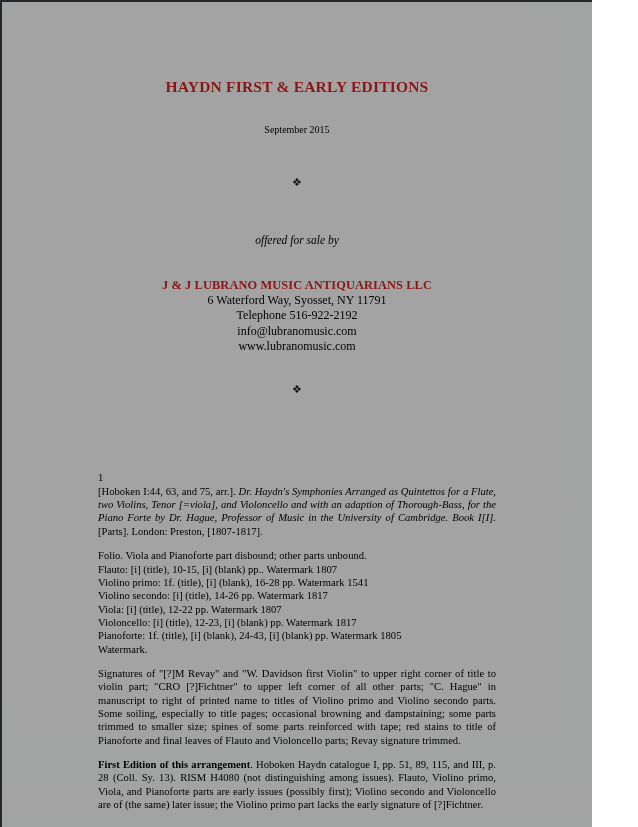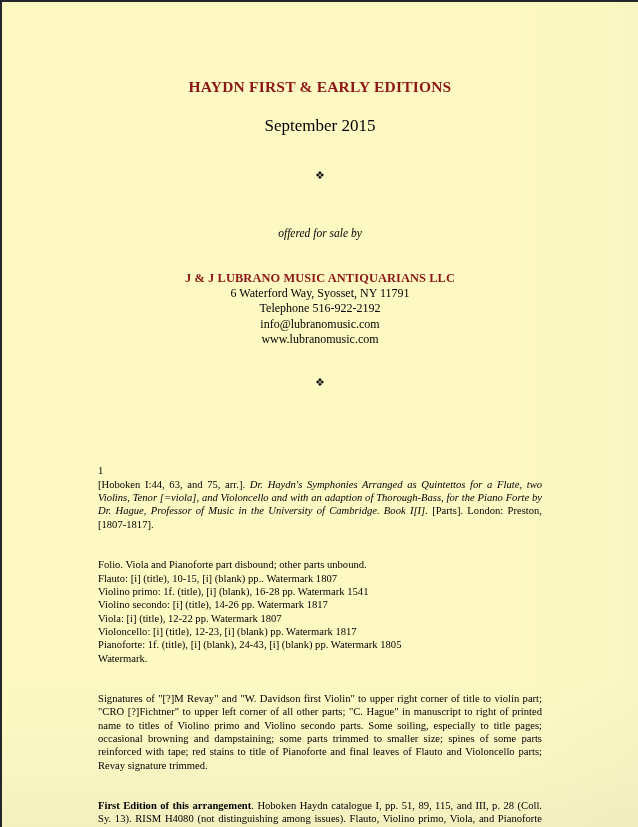--- a/index.html
+++ b/index.html
@@ -9,23 +9,23 @@
     background: #ffffff;
   }
   body {
     font-family: "Liberation Serif", "DejaVu Serif", serif;
     color: #000000;
   }
 
   
   #page {
     position: relative;
-    width: 638px;
+    width: 592px;
     height: 827px;
-    background: #fef9c3;
+    background: #a3a3a3;
     box-sizing: border-box;
     border-top: 2px solid #23262a;
     border-left: 2px solid #23262a;
     overflow: hidden;
   }
   
   #page-shadow {
     position: absolute;
     left: 0; right: 0; bottom: 0;
     height: 150px;
@@ -52,22 +52,22 @@
   }
   .doc-title {
     color: #8c1515;
     font-weight: bold;
     font-size: 15.5px;
     letter-spacing: 0.2px;
     margin: 0;
     padding-top: 76px;
   }
   .doc-date {
-    font-size: 17px;
-    margin: 4px;
+    font-size: 10px;
+    margin: 12px;
     padding-top: 16px;
   }
   .ornament {
     font-size: 11px;
     line-height: 1;
     color: #111111;
     margin: 0;
   }
   .ornament-1 { padding-top: 30px; }
   .ornament-2 { padding-top: 30px; }
@@ -99,21 +99,21 @@
   }
   .entry-number {
     margin: 0;
   }
   .para {
     margin: 0;
     text-align: justify;
     text-justify: inter-word;
   }
   .para-gap {
-    margin-top: 27px;
+    margin-top: 11px;
   }
   .para i, .para em { font-style: italic; }
   .para b, .para strong { font-weight: bold; }
 
   .parts-list {
     margin: 0;
   }
   .parts-list .part-line {
     margin: 0;
     white-space: nowrap;

